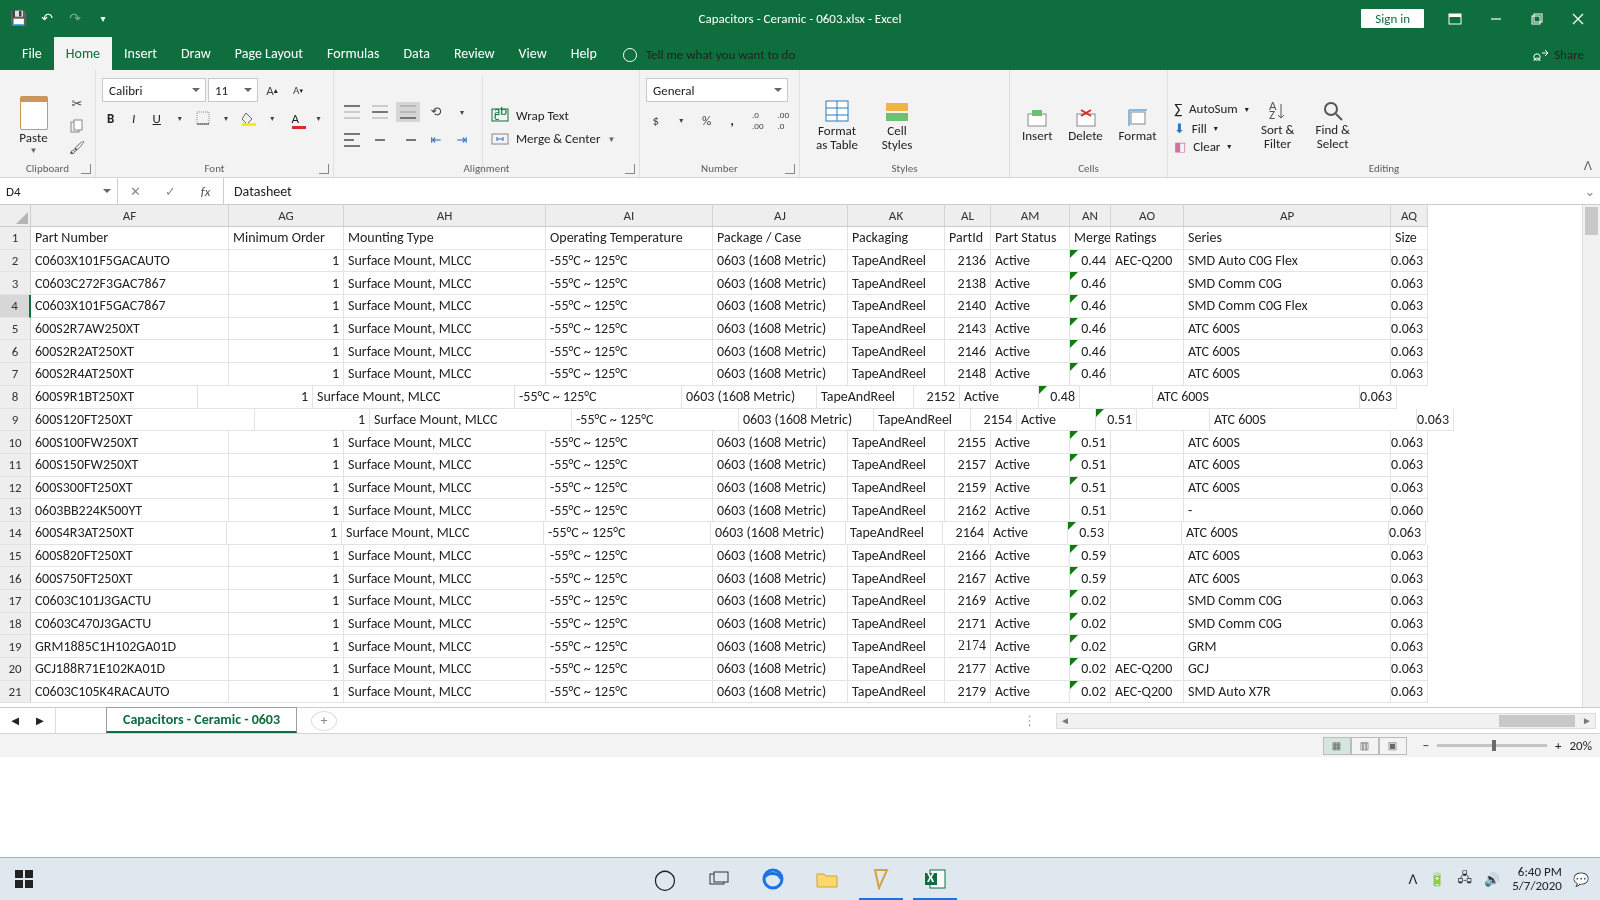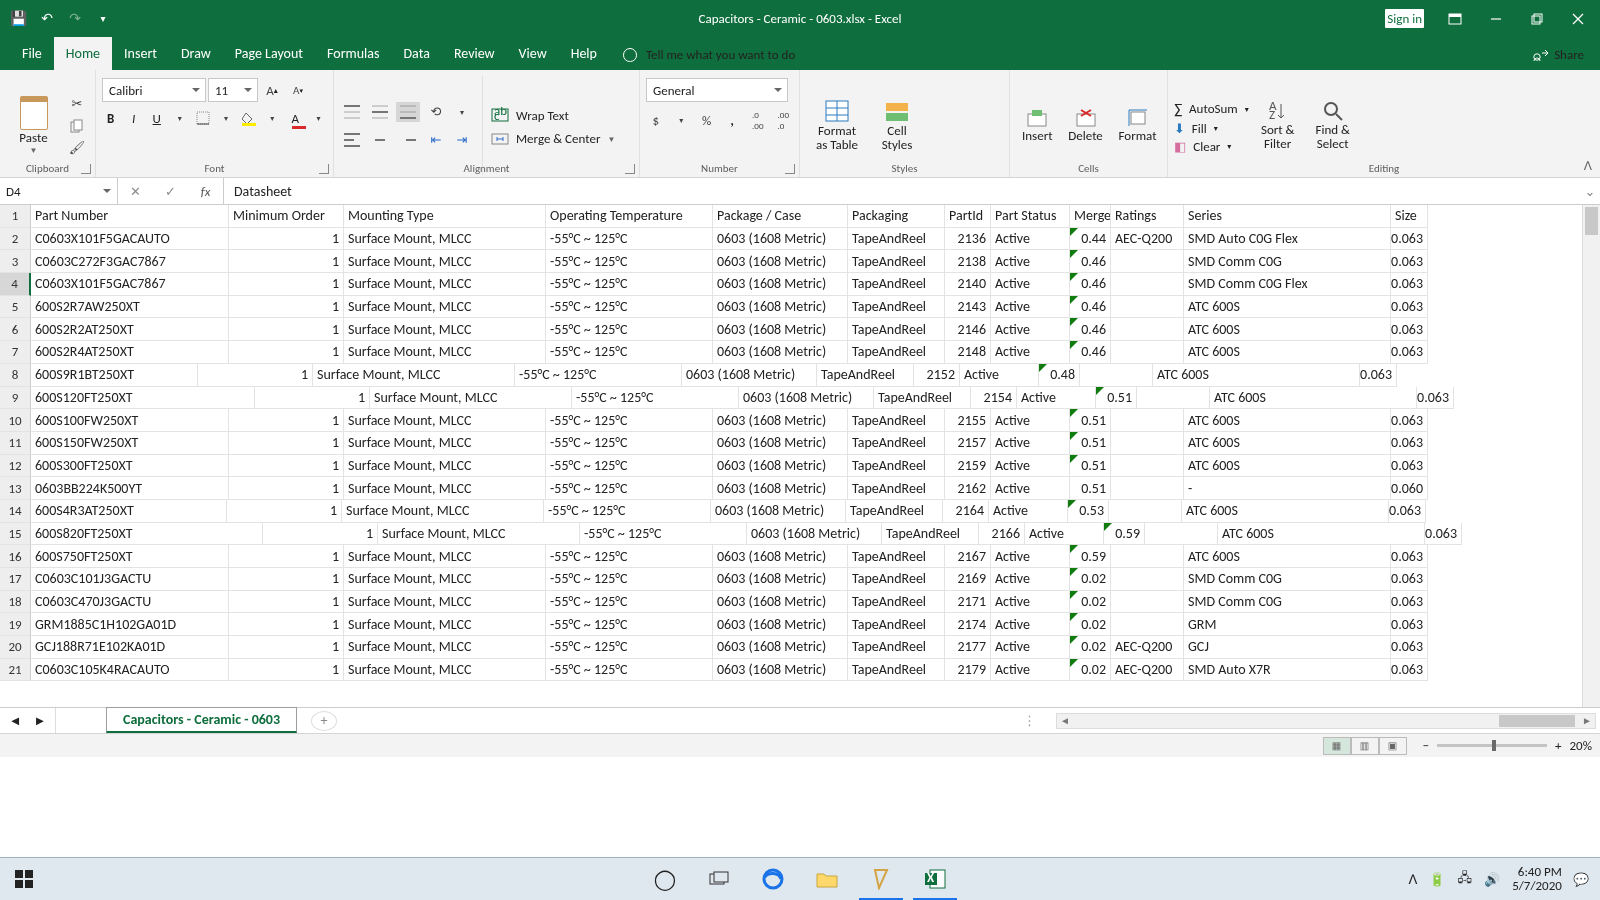--- a/index.html
+++ b/index.html
@@ -2,21 +2,21 @@
 <html><head>
 <meta charset="utf-8">
 <style>
 *{box-sizing:border-box;margin:0;padding:0;font-family:"Segoe UI","Calibri",sans-serif;font-size:13px;color:#222;}
 html,body{width:1600px;height:900px;overflow:hidden;background:#fff;}
 .titlebar{height:37px;background:#0f6e3d;display:flex;align-items:center;position:relative;}
 .qat{display:flex;align-items:center;gap:2px;padding-left:6px;}
 .qat-btn{width:26px;height:26px;display:flex;align-items:center;justify-content:center;color:#fff;font-size:14px;}
 .title-center{position:absolute;left:50%;transform:translateX(-50%);color:#fff;font-size:13px;white-space:nowrap;}
 .title-right{margin-left:auto;display:flex;align-items:center;gap:1px;padding-right:2px;}
-.signin{background:#fff;color:#0f6e3d;padding:2px 2px;font-size:13px;border-radius:1px;margin-right:10px;}
+.signin{background:#fff;color:#0f6e3d;padding:2px 14px;font-size:13px;border-radius:1px;margin-right:10px;}
 .winbtn{width:40px;height:28px;display:flex;align-items:center;justify-content:center;color:#fff;font-size:12px;}
 .ribbon-tabs{height:33px;background:#0f6e3d;display:flex;align-items:flex-end;padding-left:10px;}
 .rtab{padding:8px 12px;color:#fff;font-size:14px;}
 .rtab.active{background:#f3f3f3;color:#0f6e3d;}
 .tellme{color:#fff;padding:8px 14px;display:flex;align-items:center;gap:9px;font-size:14px;}
 .bulb{width:14px;height:14px;border:1.2px solid #fff;border-radius:50% 50% 48% 48%;display:inline-block;position:relative;}
 .share{margin-left:auto;color:#fff;padding:8px 16px;display:flex;align-items:center;gap:6px;font-size:14px;}
 .ribbon{height:108px;background:#f3f3f3;border-bottom:1px solid #d4d4d4;display:flex;position:relative;}
 .group{border-right:1px solid #e0e0e0;display:flex;flex-direction:column;position:relative;padding:4px 6px 0 6px;}
 .group-label{position:absolute;bottom:2px;left:0;right:0;text-align:center;font-size:11px;color:#5f5f5f;}
@@ -392,20 +392,35 @@
     <div class="fb-b">✕</div>
     <div class="fb-b">✓</div>
     <div class="fb-b" style="font-style:italic;color:#555">fx</div>
   </div>
   <div class="fb-input">Datasheet</div>
   <div class="fb-expand">⌄</div>
 </div>
 
 <div class="grid-area">
   <div style="flex:1;overflow:hidden">
+    <div class="colhead-row" id="colheads">
+        <div class="corner"></div>
+        <div class="ch" style="width: 198px;">AF</div>
+        <div class="ch" style="width: 115px;">AG</div>
+        <div class="ch" style="width: 202px;">AH</div>
+        <div class="ch" style="width: 167px;">AI</div>
+        <div class="ch" style="width: 135px;">AJ</div>
+        <div class="ch" style="width: 97px;">AK</div>
+        <div class="ch" style="width: 46px;">AL</div>
+        <div class="ch" style="width: 79px;">AM</div>
+        <div class="ch" style="width: 41px;">AN</div>
+        <div class="ch" style="width: 73px;">AO</div>
+        <div class="ch" style="width: 207px;">AP</div>
+        <div class="ch" style="width: 37px;">AQ</div>
+      </div>
     <div class="rows" id="gridrows">
         <div class="tr">
           <div class="rh">1</div>
           <div class="td" style="width: 198px;">Part Number</div>
           <div class="td" style="width: 115px;">Minimum Order</div>
           <div class="td" style="width: 202px;">Mounting Type</div>
           <div class="td" style="width: 167px;">Operating Temperature</div>
           <div class="td" style="width: 135px;">Package / Case</div>
           <div class="td" style="width: 97px;">Packaging</div>
           <div class="td" style="width: 46px;">PartId</div>
@@ -605,21 +620,21 @@
           <div class="td" style="width: 97px;">TapeAndReel</div>
           <div class="td r" style="width: 46px;">2164</div>
           <div class="td" style="width: 79px;">Active</div>
           <div class="td r greenmark" style="width: 41px;">0.53</div>
           <div class="td" style="width: 73px;"></div>
           <div class="td" style="width: 207px;">ATC 600S</div>
           <div class="td r" style="width: 37px;">0.063</div>
         </div>
         <div class="tr">
           <div class="rh">15</div>
-          <div class="td" style="width: 232px;">600S820FT250XT</div>
+          <div class="td" style="width: 198px;">600S820FT250XT</div>
           <div class="td r" style="width: 115px;">1</div>
           <div class="td" style="width: 202px;">Surface Mount, MLCC</div>
           <div class="td" style="width: 167px;">-55°C ~ 125°C</div>
           <div class="td" style="width: 135px;">0603 (1608 Metric)</div>
           <div class="td" style="width: 97px;">TapeAndReel</div>
           <div class="td r" style="width: 46px;">2166</div>
           <div class="td" style="width: 79px;">Active</div>
           <div class="td r greenmark" style="width: 41px;">0.59</div>
           <div class="td" style="width: 73px;"></div>
           <div class="td" style="width: 207px;">ATC 600S</div>
@@ -671,21 +686,21 @@
           <div class="td r" style="width: 37px;">0.063</div>
         </div>
         <div class="tr">
           <div class="rh">19</div>
           <div class="td" style="width: 198px;">GRM1885C1H102GA01D</div>
           <div class="td r" style="width: 115px;">1</div>
           <div class="td" style="width: 202px;">Surface Mount, MLCC</div>
           <div class="td" style="width: 167px;">-55°C ~ 125°C</div>
           <div class="td" style="width: 135px;">0603 (1608 Metric)</div>
           <div class="td" style="width: 97px;">TapeAndReel</div>
-          <div class="td r" style="width: 46px;">2174</div>
+          <div class="td r" style="width: 46px; font-family: Liberation Serif, serif;">2174</div>
           <div class="td" style="width: 79px;">Active</div>
           <div class="td r greenmark" style="width: 41px;">0.02</div>
           <div class="td" style="width: 73px;"></div>
           <div class="td" style="width: 207px;">GRM</div>
           <div class="td r" style="width: 37px;">0.063</div>
         </div>
         <div class="tr">
           <div class="rh">20</div>
           <div class="td" style="width: 198px;">GCJ188R71E102KA01D</div>
           <div class="td r" style="width: 115px;">1</div>

